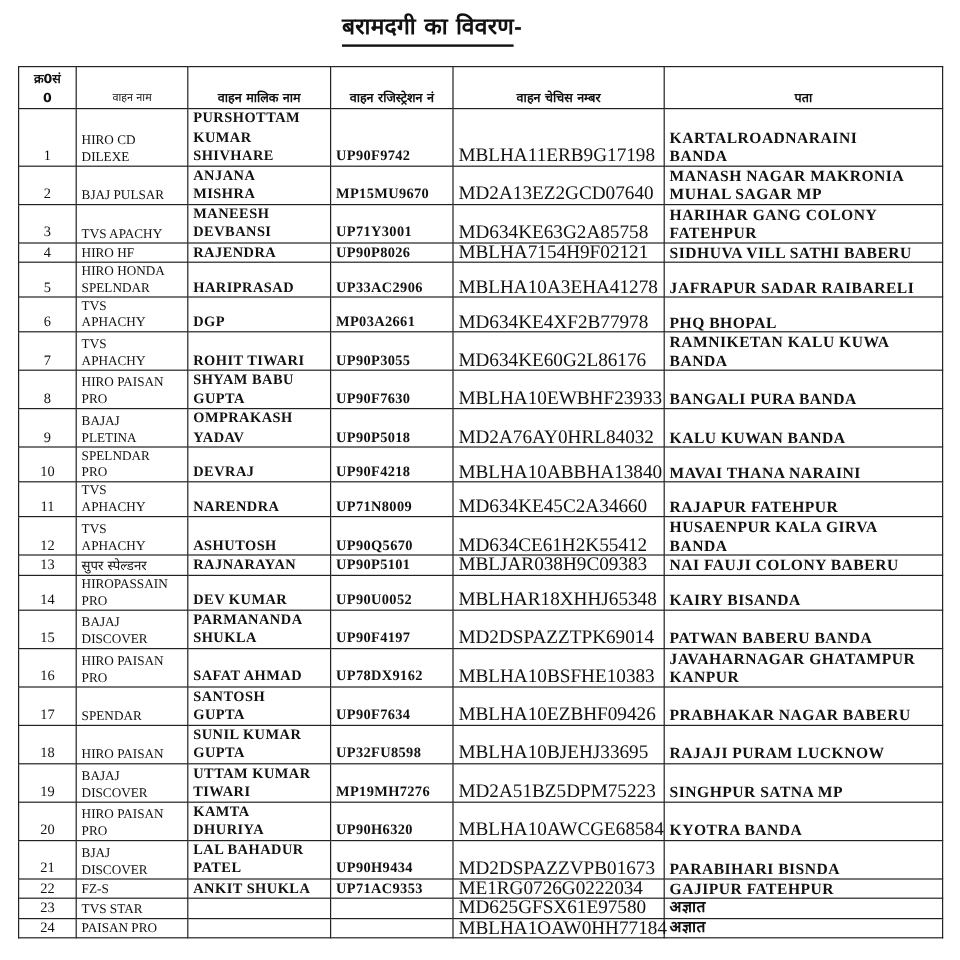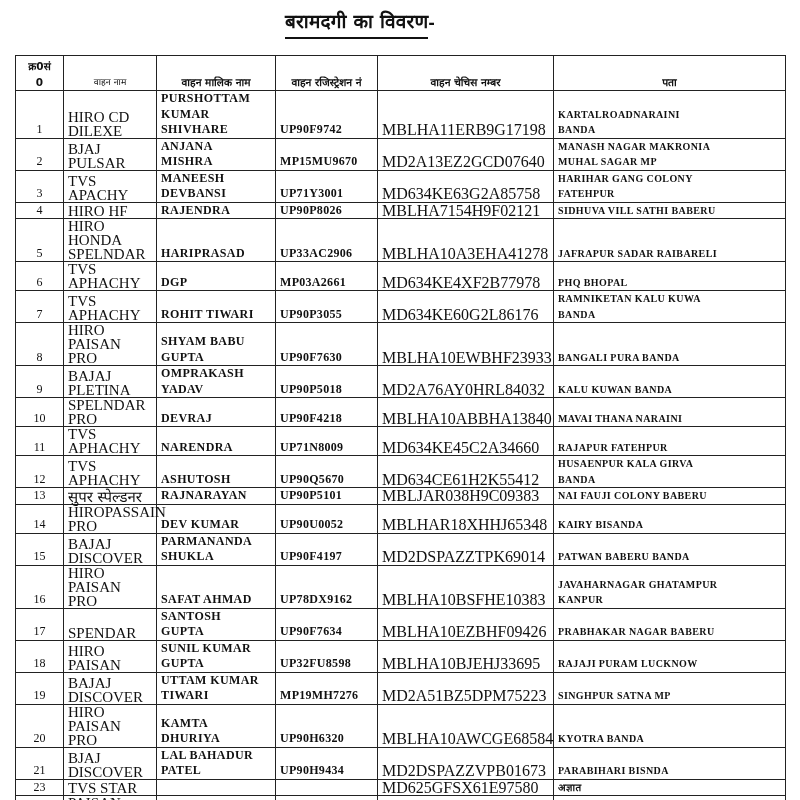--- a/index.html
+++ b/index.html
@@ -12,25 +12,25 @@
   table { position: absolute; top: 55px; left: 15px; width: 770px; border-collapse: collapse;
           table-layout: fixed; }
   col.c0 { width: 48px; } col.c1 { width: 93px; } col.c2 { width: 119px; }
   col.c3 { width: 102px; } col.c4 { width: 176px; } col.c5 { width: 232px; }
   th, td { border: 1px solid #222; padding: 0 4px; vertical-align: bottom; line-height: 15.5px; }
   thead th { font-family: "DejaVu Sans", sans-serif; font-size: 10.5px; font-weight: bold;
              height: 34px; text-align: center; }
   thead th.sm { font-weight: normal; font-size: 9px; }
   td { font-size: 11.5px; }
   td.sno { text-align: center; font-size: 12px; }
-  td.veh { font-size: 15px; line-height: 14px; }
+  td.veh { font-size: 11px; line-height: 14px; }
   td.owner { font-weight: bold; font-size: 12px; letter-spacing: 0.4px; }
   td.reg { font-size: 12px; font-weight: bold; letter-spacing: 0.3px; }
   td.chassis { font-size: 16px; }
-  td.addr { font-size: 10px; font-weight: bold; letter-spacing: 0.4px; }
+  td.addr { font-size: 13px; font-weight: bold; letter-spacing: 0.4px; }
   .hi { font-family: "DejaVu Sans", sans-serif; font-weight: normal; font-size: 10px; letter-spacing: 0; }
   .pre { white-space: pre-line; }
 </style>
 </head>
 <body>
 
 <div class="title-wrap">
   <span class="title">बरामदगी का विवरण</span><span class="title-dash">-</span>
 </div>
 
@@ -250,20 +250,28 @@
         <td class="sno">21</td>
         <td class="veh pre">BJAJ
 DISCOVER</td>
         <td class="owner pre">LAL BAHADUR
 PATEL</td>
         <td class="reg">UP90H9434</td>
         <td class="chassis">MD2DSPAZZVPB01673</td>
         <td class="addr pre">PARABIHARI BISNDA</td>
       </tr>
       <tr>
+        <td class="sno">22</td>
+        <td class="veh pre">FZ-S</td>
+        <td class="owner pre">ANKIT SHUKLA</td>
+        <td class="reg">UP71AC9353</td>
+        <td class="chassis">ME1RG0726G0222034</td>
+        <td class="addr pre">GAJIPUR FATEHPUR</td>
+      </tr>
+      <tr>
         <td class="sno">23</td>
         <td class="veh pre">TVS STAR</td>
         <td class="owner pre"></td>
         <td class="reg"></td>
         <td class="chassis">MD625GFSX61E97580</td>
         <td class="addr pre hi">अज्ञात</td>
       </tr>
       <tr>
         <td class="sno">24</td>
         <td class="veh pre">PAISAN PRO</td>

